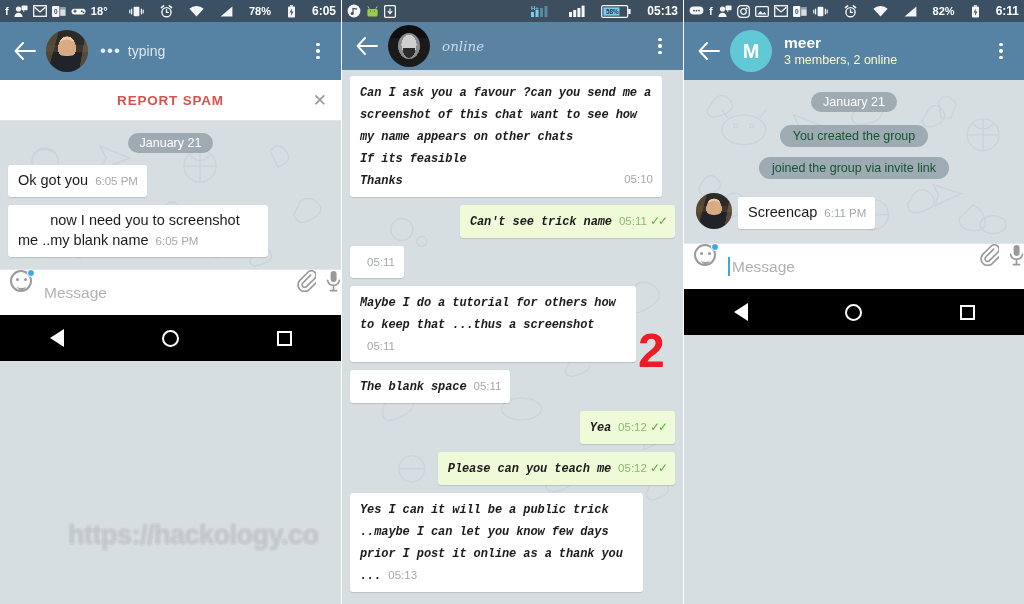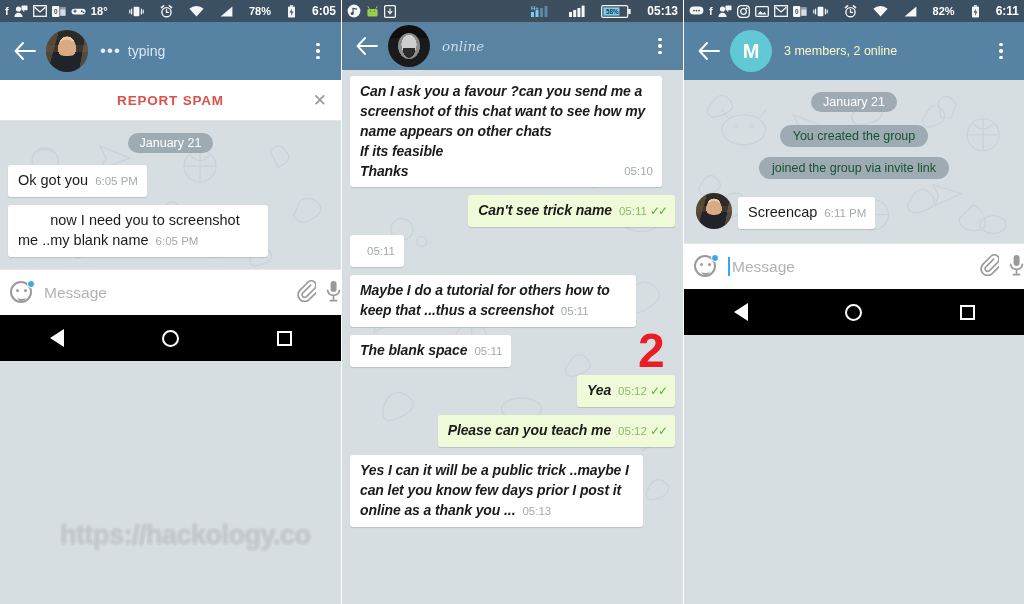--- a/index.html
+++ b/index.html
@@ -125,38 +125,38 @@
     position: relative; line-height: 19px;
   }
   .bubble.green { background: #effad9; }
   .btext { font-size: 14.5px; color: #1b1b1b; }
   .meta { display: inline-flex; align-items: baseline; gap: 3px; margin-left: 7px; white-space: nowrap; vertical-align: baseline; }
   .time { font-size: 11.5px; color: #a3a9ac; }
   .time.g { color: #8bbb6a; }
   .ticks { color: #5ab03a; font-size: 12px; letter-spacing: -2px; }
 
   
-  .script .btext { font-family: Liberation Sans, sans-serif; font-style: italic; font-weight: bold; font-size: 14px; letter-spacing: -.1px; }
+  .script .btext { font-family: Liberation Mono, monospace; font-style: italic; font-weight: bold; font-size: 12px; letter-spacing: -.1px; }
   .script .time { font-family: "Liberation Sans", sans-serif; font-style: normal; font-weight: normal; }
 
   .withavatar { display: flex; align-items: flex-end; gap: 6px; }
   .miniav {
     width: 36px; height: 36px; border-radius: 50%; flex: none; overflow: hidden; position: relative;
   }
 
   
   .bignum {
     position: absolute; font-size: 48px; font-weight: bold; color: #ec1c24;
     font-family: "Liberation Sans", sans-serif; line-height: 1; z-index: 6;
   }
   .bignum.n2 { left: 296px; top: 257px; }
 
   
   .inputbar {
-    height: 46px; background: #fff; display: flex; align-items: center;
+    height: 46px; background: #fff; display: flex; 
     padding: 0 0 0 10px; gap: 10px; border-top: 1px solid #e6e6e6;
   }
   .smiley { position: relative; width: 24px; height: 24px; flex: none; }
   .smiley .face {
     width: 22px; height: 22px; border-radius: 50%; border: 2px solid #9b9b9b;
     position: relative;
   }
   .smiley .face::before {
     content:""; position:absolute; left:4px; top:6px; width:3px; height:3px;
     background:#9b9b9b; border-radius:50%; box-shadow: 8px 0 0 #9b9b9b;
@@ -173,21 +173,21 @@
 
   
   .navbar { height: 46px; background: #000; display: flex; align-items: center; justify-content: space-around; }
   .nav-btn { width: 46px; height: 46px; display: flex; align-items: center; justify-content: center; cursor: pointer; }
   .nav-tri { width: 0; height: 0; border-top: 9px solid transparent; border-bottom: 9px solid transparent; border-right: 14px solid #fff; }
   .nav-circ { width: 17px; height: 17px; border: 2px solid #fff; border-radius: 50%; }
   .nav-sq { width: 15px; height: 15px; border: 2px solid #fff; }
 
   
   .wm-url {
-    position: absolute; left: 60px; top: 520px; z-index: 20;
+    position: absolute; left: 68px; top: 520px; z-index: 20;
     font-size: 27px; font-weight: bold; letter-spacing: -.5px;
     color: rgba(255,255,255,.30);
     text-shadow: 0 0 2px rgba(80,80,80,.35);
     font-family: "Liberation Sans", sans-serif; pointer-events: none;
   }
 </style>
 </head>
 <body>
 
 <div class="stage">
@@ -648,20 +648,21 @@
     <div class="appbar">
       <div class="back">
         <svg width="22" height="18" viewBox="0 0 22 18">
             <path d="M9 1 1.6 9 9 17M1.8 9H21" stroke="#fff" stroke-width="1.9" fill="none" stroke-linecap="round" stroke-linejoin="round"></path>
           </svg>
       </div>
       <div class="avatar letter">
         <span>M</span>
       </div>
       <div class="hdr-txt">
+        <div class="hdr-title">meer</div>
         <div class="hdr-sub">3 members, 2 online</div>
       </div>
       <div class="kebab">
           <i></i>
           <i></i>
           <i></i>
         </div>
     </div>
 
     <div class="chat">

